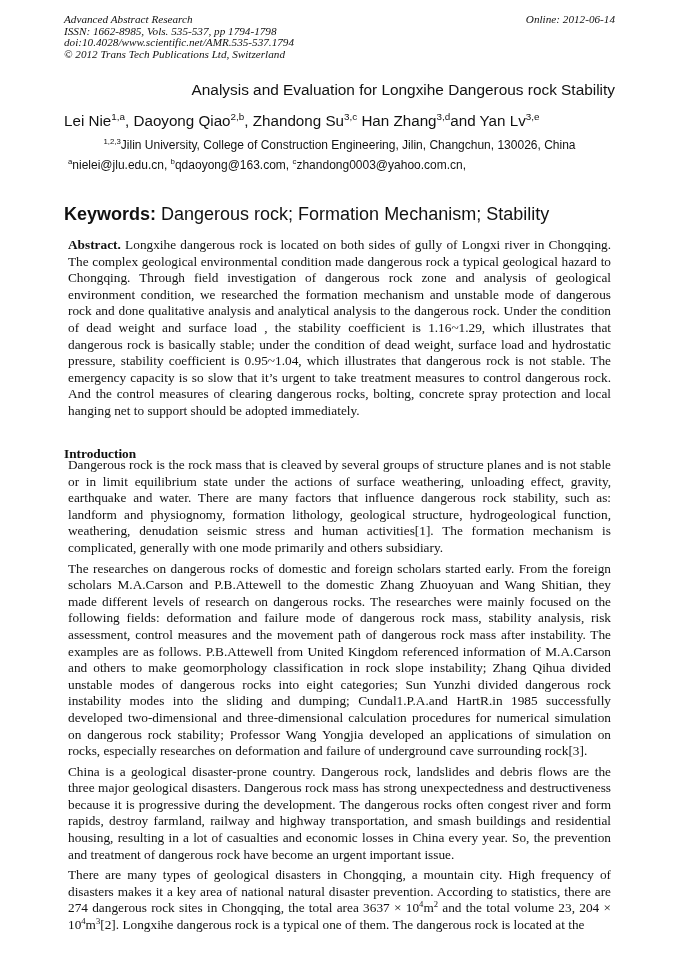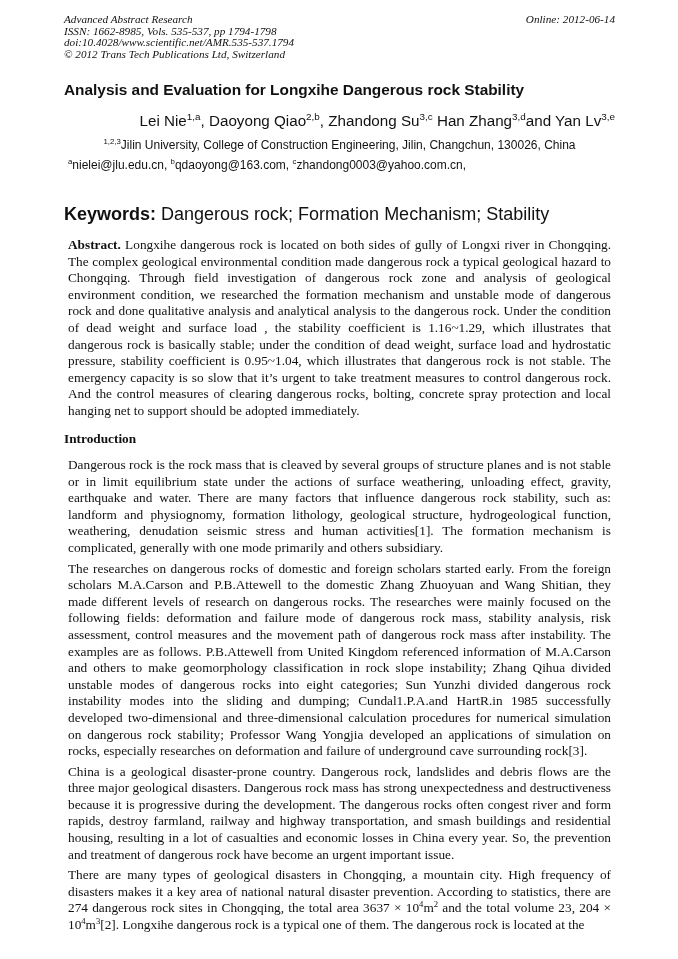--- a/index.html
+++ b/index.html
@@ -4,31 +4,31 @@
 <style>
   html, body { margin: 0; padding: 0; background: #ffffff; }
   body { width: 678px; height: 959px; position: relative; overflow: hidden; color: #111; }
   .page { position: absolute; left: 64px; top: 0; width: 551px; }
   .serif { font-family: "Liberation Serif", "DejaVu Serif", serif; }
   .sans { font-family: "Liberation Sans", "DejaVu Sans", sans-serif; }
 
   .journal-header { position: absolute; top: 14px; left: 0; width: 551px; font-size: 11.2px; line-height: 11.6px; font-style: italic; }
   .journal-header .online { position: absolute; right: 0; top: 0; }
 
-  .title { position: absolute; top: 81px; left: 0; width: 551px; text-align: left; font-weight: bold; font-size: 15.4px; }
-  .authors { position: absolute; top: 112px; left: 0; width: 551px; text-align: right; font-size: 15.2px; }
+  .title { position: absolute; top: 81px; left: 0; width: 551px; text-align: right; font-weight: normal; font-size: 15.4px; }
+  .authors { position: absolute; top: 112px; left: 0; width: 551px; text-align: left; font-size: 15.2px; }
   .affil { position: absolute; top: 138px; left: 0; width: 551px; text-align: center; font-size: 12px; }
   .emails { position: absolute; top: 158px; left: 4px; width: 551px; text-align: left; font-size: 12px; line-height: 15px; }
   sup { font-size: 65%; vertical-align: super; line-height: 0; }
   .keywords { position: absolute; top: 204px; left: 0; width: 551px; font-size: 18px; }
   .keywords b { font-weight: bold; }
 
   .body-text { font-size: 13.3px; line-height: 16.6px; text-align: justify; }
   .abstract { position: absolute; top: 233px; left: 0; width: 551px; }
-  .heading { position: absolute; top: 431px; left: 0; font-weight: bold; font-size: 13.3px; text-align: right; }
+  .heading { position: absolute; top: 446px; left: 0; font-weight: bold; font-size: 13.3px; text-align: right; }
   .intro { position: absolute; top: 453px; left: 0; width: 551px; }
   .intro p, .abstract p { margin: 4px; }
 </style>
 </head>
 <body>
 
 <div class="page">
 
   <div class="journal-header serif">
     <div>Advanced Abstract Research</div>

